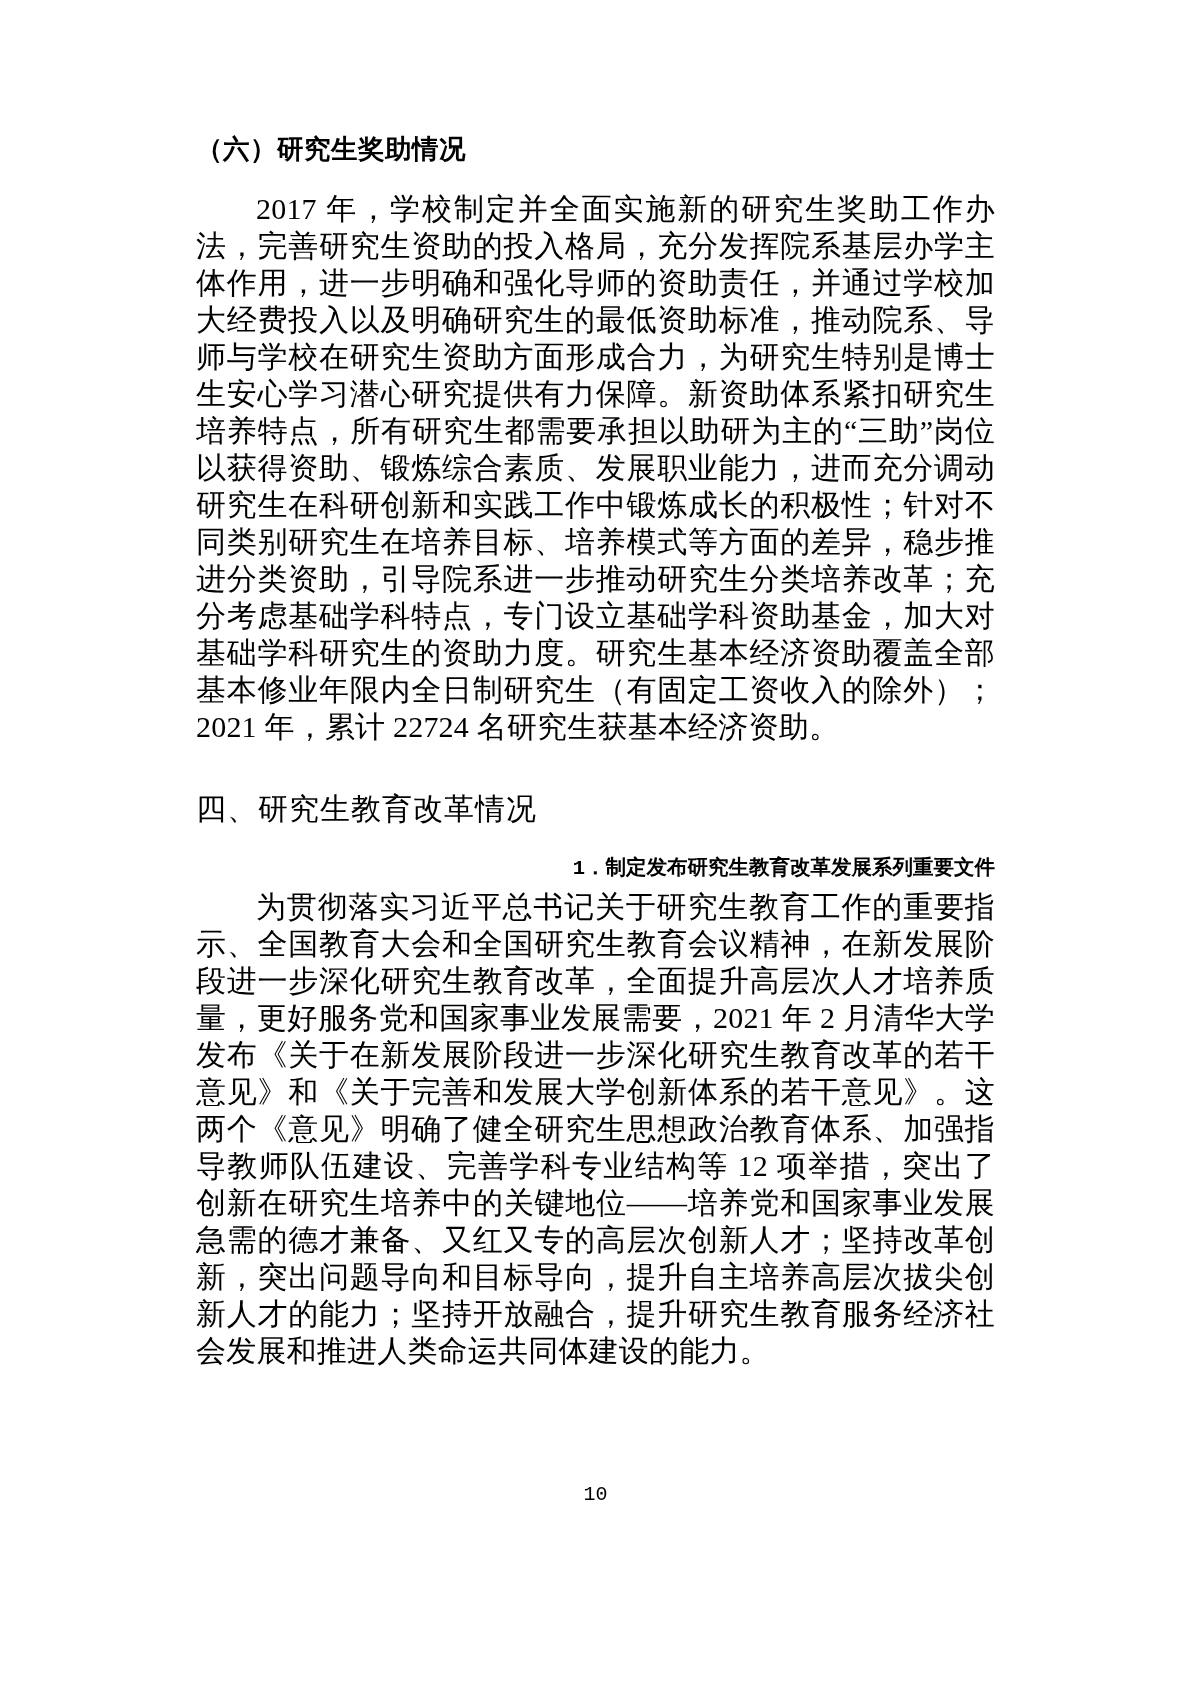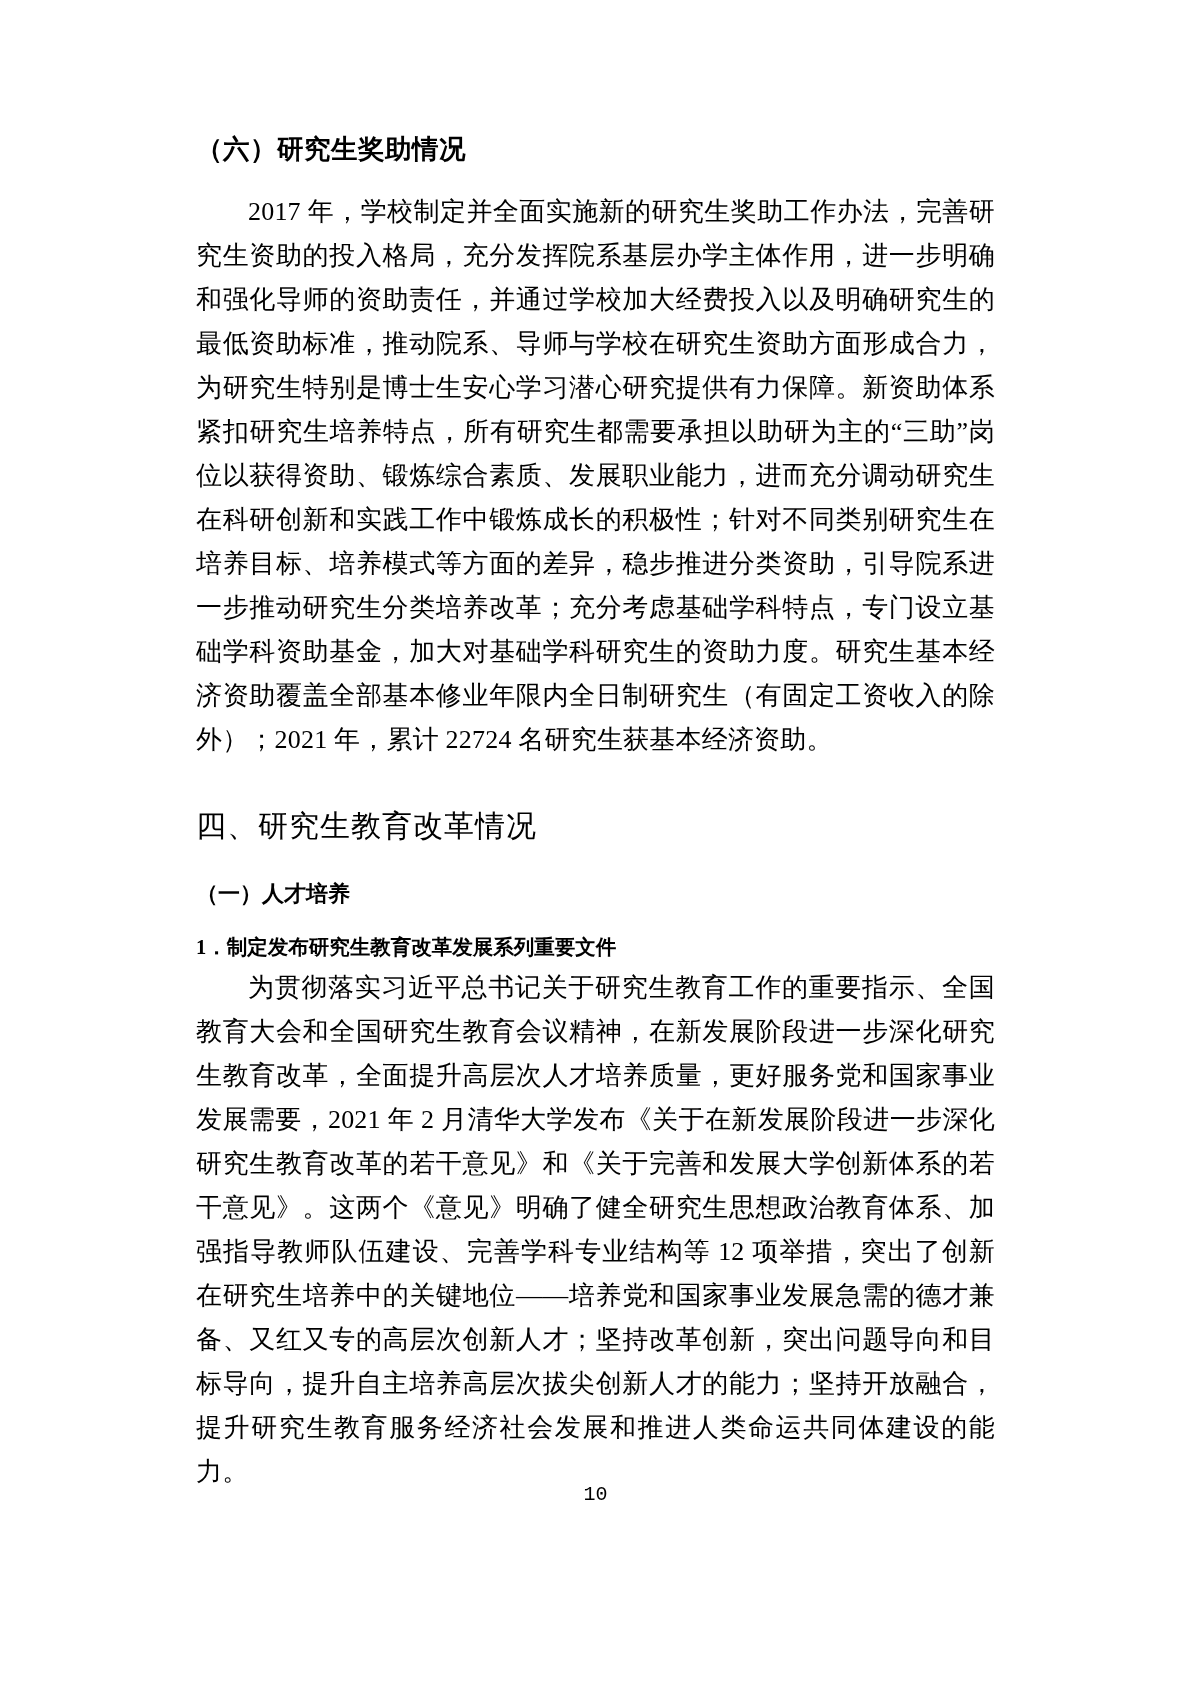--- a/index.html
+++ b/index.html
@@ -40,29 +40,30 @@
     line-height: 1.6;
   }
   .h3-section {
     font-family: "Liberation Sans", "DejaVu Sans", sans-serif;
     font-size: 22px;
     font-weight: bold;
     margin: 26px 0 6px 0;
     line-height: 1.6;
   }
   .sub-head {
-    font-family: Liberation Serif, serif;
+    font-family: Liberation Mono, monospace;
     font-size: 20.5px;
     font-weight: bold;
     margin: 20px 0 2px 0;
     line-height: 1.6;
+    text-align: right;
   }
   p.body-text {
-    font-size: 26px;
-    line-height: 44px;
+    font-size: 30px;
+    line-height: 37px;
     margin: 0;
     text-align: justify;
     text-justify: inter-ideograph;
     text-indent: 2em;
     letter-spacing: 0.2px;
   }
   p.body-text + p.body-text {
     margin-top: 0;
   }
   .block-gap-sm { height: 14px; }
@@ -82,21 +83,20 @@
 <div class="page">
 
   <h2 class="h2-section">（六）研究生奖助情况</h2>
 
   <div class="block-gap-sm"></div>
 
   <p class="body-text">2017 年，学校制定并全面实施新的研究生奖助工作办法，完善研究生资助的投入格局，充分发挥院系基层办学主体作用，进一步明确和强化导师的资助责任，并通过学校加大经费投入以及明确研究生的最低资助标准，推动院系、导师与学校在研究生资助方面形成合力，为研究生特别是博士生安心学习潜心研究提供有力保障。新资助体系紧扣研究生培养特点，所有研究生都需要承担以助研为主的“三助”岗位以获得资助、锻炼综合素质、发展职业能力，进而充分调动研究生在科研创新和实践工作中锻炼成长的积极性；针对不同类别研究生在培养目标、培养模式等方面的差异，稳步推进分类资助，引导院系进一步推动研究生分类培养改革；充分考虑基础学科特点，专门设立基础学科资助基金，加大对基础学科研究生的资助力度。研究生基本经济资助覆盖全部基本修业年限内全日制研究生（有固定工资收入的除外）；2021 年，累计 22724 名研究生获基本经济资助。</p>
 
   <h1 class="h1-section">四、研究生教育改革情况</h1>
 
-  <h3 class="h3-section">（一）人才培养</h3>
 
   <div class="sub-head">1．制定发布研究生教育改革发展系列重要文件</div>
 
   <p class="body-text">为贯彻落实习近平总书记关于研究生教育工作的重要指示、全国教育大会和全国研究生教育会议精神，在新发展阶段进一步深化研究生教育改革，全面提升高层次人才培养质量，更好服务党和国家事业发展需要，2021 年 2 月清华大学发布《关于在新发展阶段进一步深化研究生教育改革的若干意见》和《关于完善和发展大学创新体系的若干意见》。这两个《意见》明确了健全研究生思想政治教育体系、加强指导教师队伍建设、完善学科专业结构等 12 项举措，突出了创新在研究生培养中的关键地位——培养党和国家事业发展急需的德才兼备、又红又专的高层次创新人才；坚持改革创新，突出问题导向和目标导向，提升自主培养高层次拔尖创新人才的能力；坚持开放融合，提升研究生教育服务经济社会发展和推进人类命运共同体建设的能力。</p>
 
 
 </div>
 
 <div class="page-number">10</div>
 

